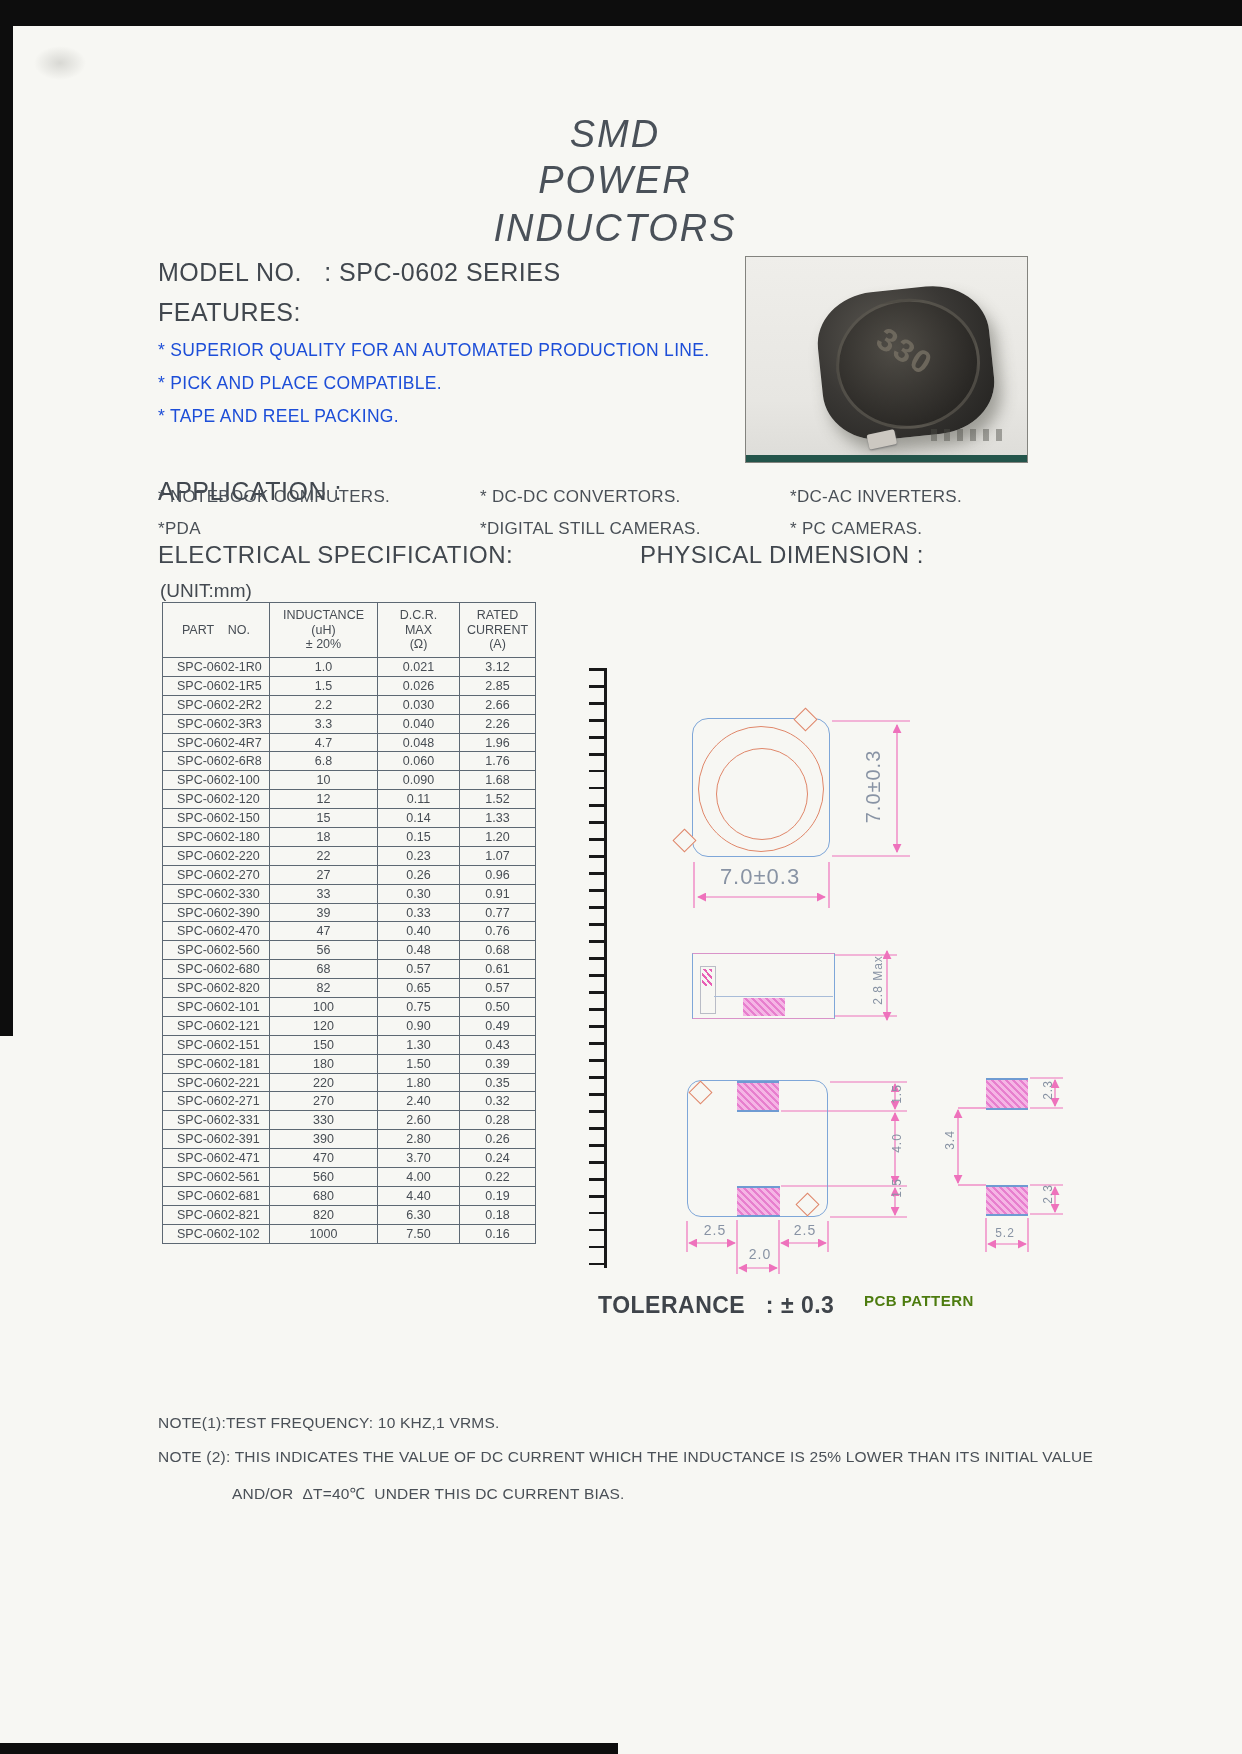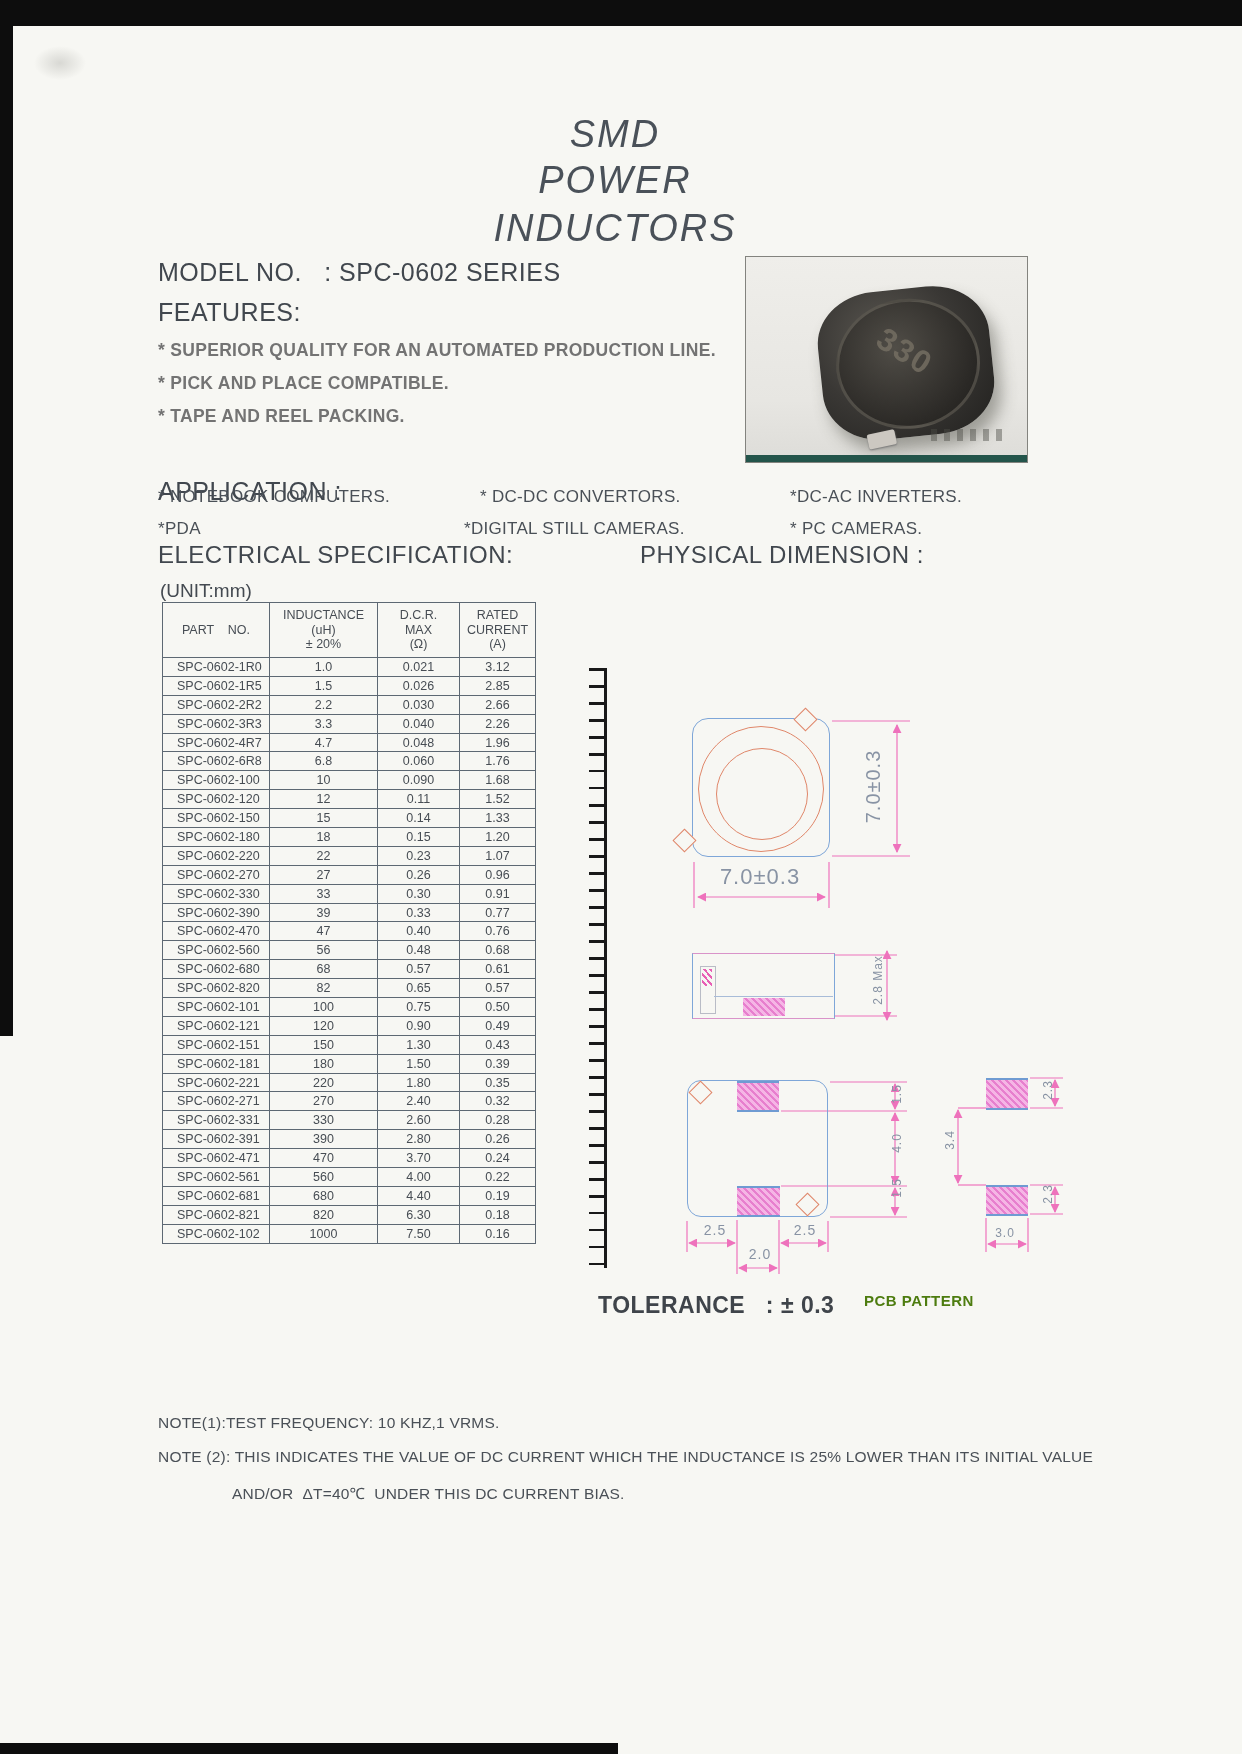--- a/index.html
+++ b/index.html
@@ -21,21 +21,21 @@
   .title{position:absolute;left:408px;top:112px;width:414px;text-align:center;
     font-style:italic;font-weight:500;color:#4a5159;letter-spacing:2px;}
   .title .l1{font-size:38px;line-height:44px;}
   .title .l2{font-size:38px;line-height:48px;word-spacing:26px;}
   .h-big{position:absolute;font-size:25px;font-weight:500;color:#41474e;letter-spacing:.5px;white-space:pre;}
   .h-model{left:158px;top:258px;}
   .h-features{left:158px;top:298px;}
   .h-application{left:158px;top:444px;margin-top:33px;}
   .h-elec{left:158px;top:541px;font-size:24px;}
   .h-phys{left:640px;top:541px;font-size:24px;}
-  .feat{position:absolute;left:158px;font-size:17.5px;color:#737373;letter-spacing:.3px;font-weight:bold;}
+  .feat{position:absolute;left:158px;font-size:17.5px;color:#1d4ed8;letter-spacing:.3px;}
   .app{position:absolute;font-size:17px;color:#4a5057;letter-spacing:.3px;}
   .unit{position:absolute;left:160px;top:580px;font-size:19px;color:#444a51;}
   .tol{position:absolute;left:598px;top:1292px;font-size:23px;font-weight:700;color:#3f444a;white-space:pre;letter-spacing:.5px;}
   .pcbpat{position:absolute;left:864px;top:1292px;font-size:15px;font-weight:700;color:#4d7c0f;letter-spacing:.5px;}
   .note{position:absolute;font-size:15.5px;color:#4a5057;letter-spacing:.2px;white-space:pre;}
   
   .photo-box{position:absolute;left:745px;top:256px;width:281px;height:205px;
     border:1px solid #83837e;background:linear-gradient(180deg,#efeeea 0%,#e7e6e2 70%,#dddcd8 100%);overflow:hidden;}
   .ind-body{position:absolute;left:74px;top:32px;width:172px;height:148px;transform:rotate(-6deg);
     border-radius:34%;
@@ -115,21 +115,21 @@
     </div>
     <div class="photo-noise"></div>
     <div class="photo-strip"></div>
   </div>
 
   <div class="h-big h-application">APPLICATION :</div>
   <div class="app" style="left:158px;top:487px;">* NOTEBOOK COMPUTERS.</div>
   <div class="app" style="left:480px;top:487px;">* DC-DC CONVERTORS.</div>
   <div class="app" style="left:790px;top:487px;">*DC-AC INVERTERS.</div>
   <div class="app" style="left:158px;top:519px;">*PDA</div>
-  <div class="app" style="left:464px;top:519px;">*DIGITAL STILL CAMERAS.</div>
+  <div class="app" style="left:480px;top:519px;">*DIGITAL STILL CAMERAS.</div>
   <div class="app" style="left:790px;top:519px;">* PC CAMERAS.</div>
 
   <div class="h-big h-elec">ELECTRICAL SPECIFICATION:</div>
   <div class="h-big h-phys">PHYSICAL DIMENSION :</div>
   <div class="unit">(UNIT:mm)</div>
 
   <table class="spec">
     <colgroup>
       <col style="width:107px">
         <col style="width:108px">
@@ -425,21 +425,21 @@
   <div class="dlabel vrot" style="left:843px;top:973px;width:70px;">2.8 Max</div>
   <div class="dlabel vrot" style="left:877px;top:1087px;width:40px;">1.5</div>
   <div class="dlabel vrot" style="left:877px;top:1136px;width:40px;">4.0</div>
   <div class="dlabel vrot" style="left:877px;top:1181px;width:40px;">1.5</div>
   <div class="dlabel" style="left:690px;top:1222px;width:50px;font-size:14px;">2.5</div>
   <div class="dlabel" style="left:780px;top:1222px;width:50px;font-size:14px;">2.5</div>
   <div class="dlabel" style="left:735px;top:1246px;width:50px;font-size:14px;">2.0</div>
   <div class="dlabel vrot" style="left:930px;top:1133px;width:40px;">3.4</div>
   <div class="dlabel vrot" style="left:1028px;top:1083px;width:40px;">2.3</div>
   <div class="dlabel vrot" style="left:1028px;top:1187px;width:40px;">2.3</div>
-  <div class="dlabel" style="left:975px;top:1226px;width:60px;">3.0</div>
+  <div class="dlabel" style="left:975px;top:1226px;width:60px;">5.2</div>
 
   <div class="tol">TOLERANCE   : ± 0.3</div>
   <div class="pcbpat">PCB PATTERN</div>
 
   <div class="note" style="left:158px;top:1414px;text-align:center;">NOTE(1):TEST FREQUENCY: 10 KHZ,1 VRMS.</div>
   <div class="note" style="left:158px;top:1448px;">NOTE (2): THIS INDICATES THE VALUE OF DC CURRENT WHICH THE INDUCTANCE IS 25% LOWER THAN ITS INITIAL VALUE</div>
   <div class="note" style="left:232px;top:1482px;">AND/OR  ΔT=40℃  UNDER THIS DC CURRENT BIAS.</div>
 
 </div>
 

